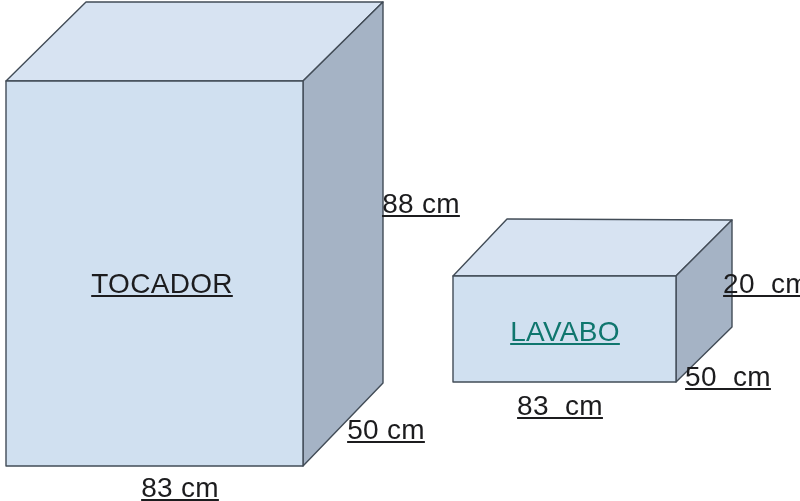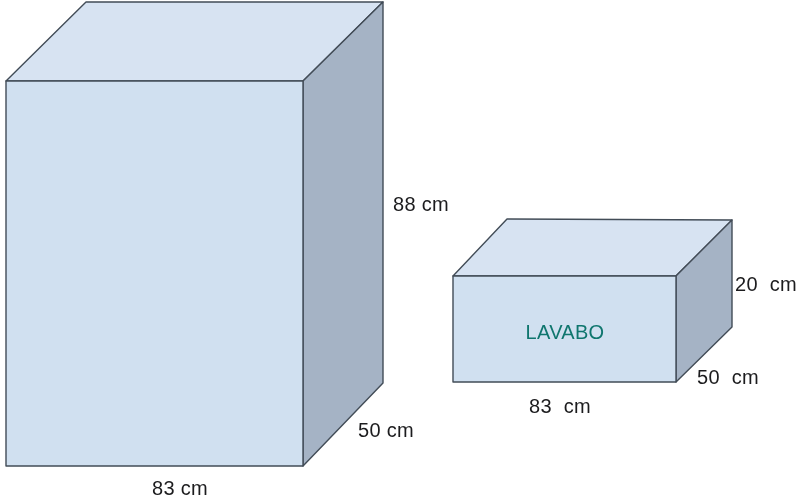--- a/index.html
+++ b/index.html
@@ -20,25 +20,26 @@
     left: 0;
     top: 0;
   }
   .face {
     stroke-width: 1.4;
     stroke-linejoin: round;
   }
   .diagram-label {
     position: absolute;
     transform: translate(-50%, -50%);
-    font-size: 20px;
+    font-size: 28px;
     line-height: 1;
     color: #1c1c1e;
     white-space: pre;
     letter-spacing: 0.3px;
+    text-decoration: underline;
   }
 </style>
 </head>
 <body>
 
 <div class="canvas" style="background: rgb(255, 255, 255);">
 
   <svg width="800" height="501" viewBox="0 0 800 501">
 
     <g>
@@ -47,20 +48,21 @@
       <polygon class="face" points="6,81 303,81 303,466 6,466" fill="#d0e0f0" stroke="#424c57"></polygon>
     </g>
 
     <g>
       <polygon class="face" points="453,276 507,219 732,220 676,276" fill="#d7e3f2" stroke="#424c57"></polygon>
       <polygon class="face" points="676,276 732,220 732,327 676,382" fill="#a5b3c5" stroke="#424c57"></polygon>
       <polygon class="face" points="453,276 676,276 676,382 453,382" fill="#d0e0f0" stroke="#424c57"></polygon>
     </g>
   </svg>
 
+  <div class="diagram-label" style="left: 162px; top: 284px; color: rgb(28, 28, 30);">TOCADOR</div>
   <div class="diagram-label" style="left: 421px; top: 204px; color: rgb(28, 28, 30);">88 cm</div>
   <div class="diagram-label" style="left: 386px; top: 430px; color: rgb(28, 28, 30);">50 cm</div>
   <div class="diagram-label" style="left: 180px; top: 488px; color: rgb(28, 28, 30);">83 cm</div>
 
   <div class="diagram-label" style="left: 565px; top: 332px; color: #0f766e;">LAVABO</div>
   <div class="diagram-label" style="left: 766px; top: 284px; color: rgb(28, 28, 30);">20  cm</div>
   <div class="diagram-label" style="left: 728px; top: 377px; color: rgb(28, 28, 30);">50  cm</div>
   <div class="diagram-label" style="left: 560px; top: 406px; color: rgb(28, 28, 30);">83  cm</div>
 
 </div>

